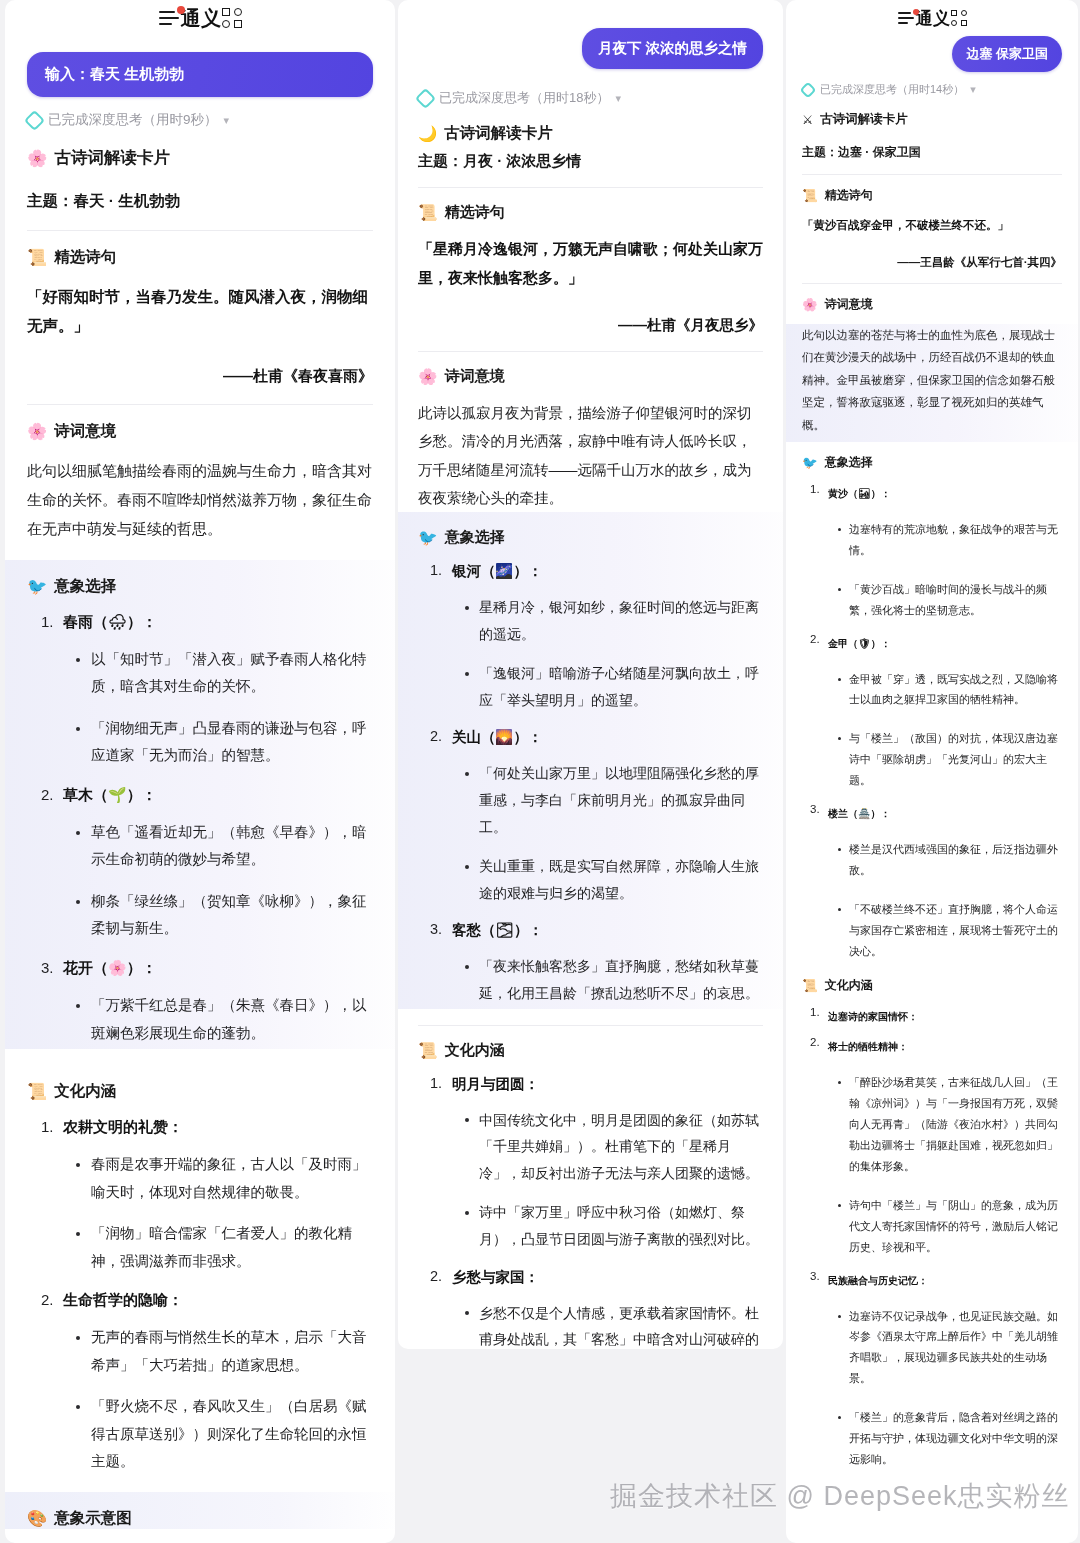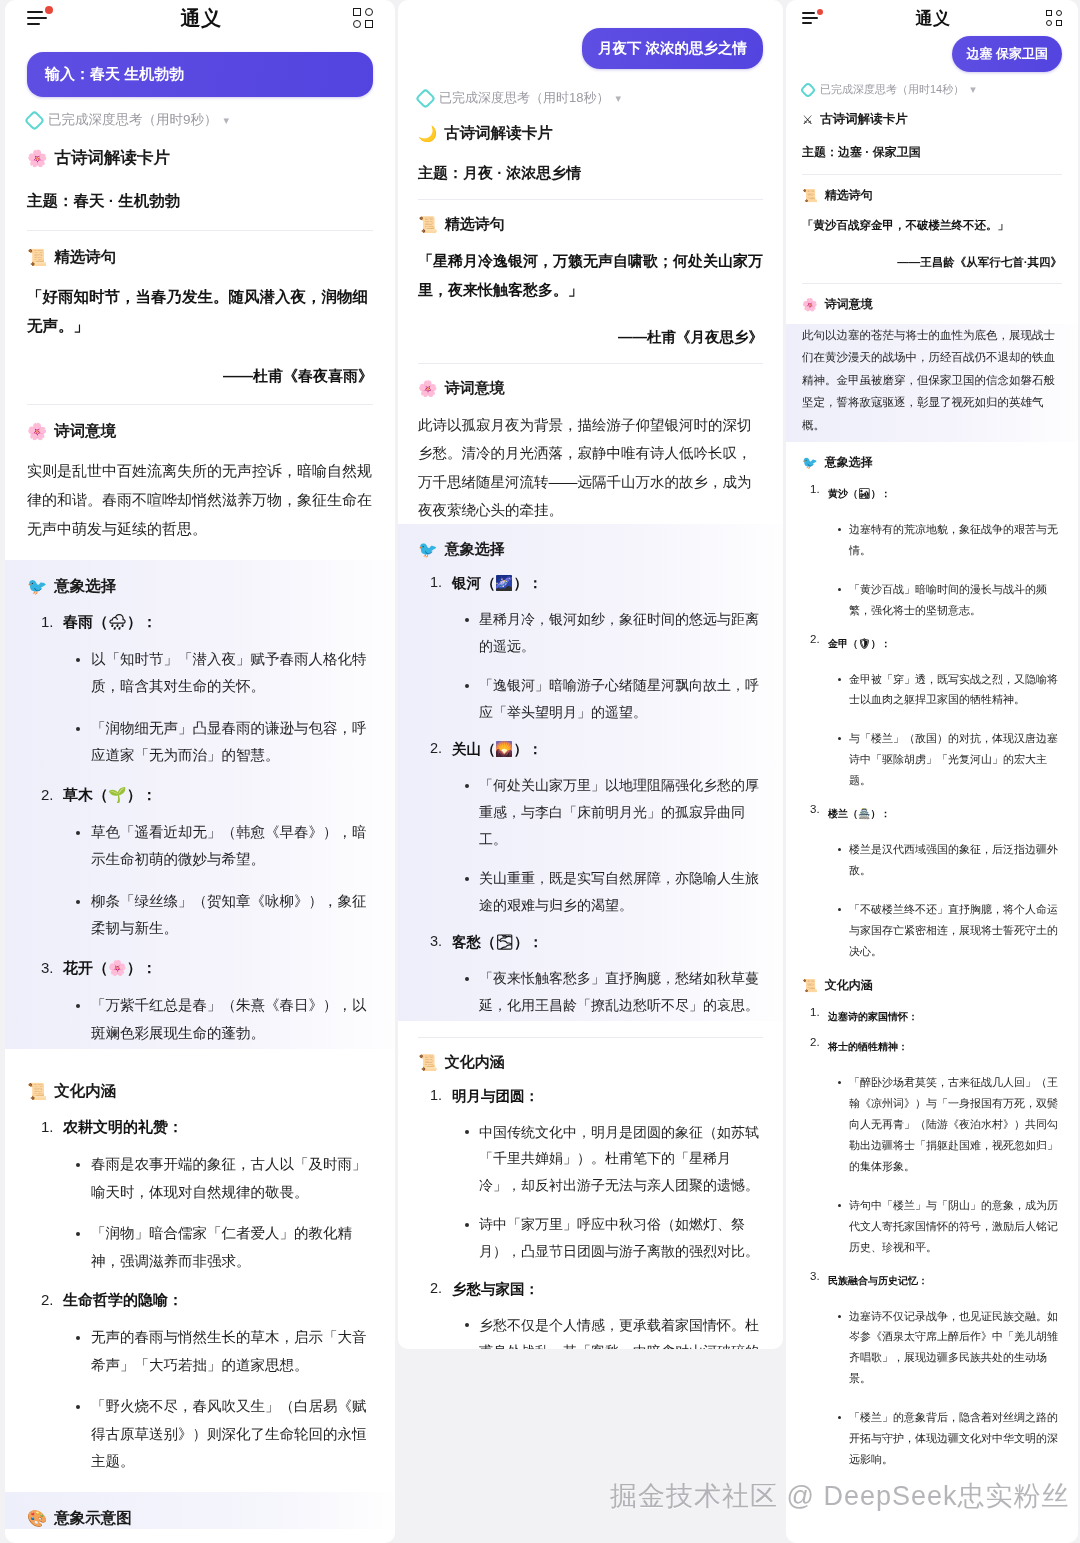--- a/index.html
+++ b/index.html
@@ -21,21 +21,21 @@
   .p1 { width: 390px; height: 1543px; margin-left: 5px; }
   .p2 { width: 385px; height: 1349px; margin-left: 3px; }
   .p3 { width: 292px; height: 1543px; margin-left: 3px; }
 
   .pad1 { padding: 16px 22px; }
   .pad2 { padding: 0 20px; }
   .pad3 { padding: 0 16px; }
 
   
   .appbar {
-    display: flex; align-items: center; justify-content: space-between;
+    display: flex; align-items: center; justify-content: center;
     height: 36px;
   }
   .appbar.h1 { padding: 0 22px; }
   .appbar.h3 { padding: 0 16px; }
   .title { font-weight: 700; color: #111; letter-spacing: .5px; }
   .p1 .title { font-size: 20px; }
   .p3 .title { font-size: 17px; }
   .menu-icon { position: relative; width: 22px; height: 16px; }
   .menu-icon i {
     position: absolute; left: 0; height: 2.4px; background: #1a1a1a; border-radius: 2px;
@@ -86,21 +86,21 @@
   .chev { color: #b3b3b9; font-size: 11px; }
 
   
   .h-card { display: flex; align-items: center; gap: 7px; font-weight: 700; color: #1a1a1a; }
   .p1 .h-card { font-size: 16.5px; margin-top: 18px; }
   .p2 .h-card { font-size: 15.5px; margin-top: 16px; }
   .p3 .h-card { font-size: 12.5px; margin-top: 14px; }
 
   .subject { font-weight: 700; color: #1a1a1a; }
   .p1 .subject { font-size: 15.5px; margin-top: 22px; }
-  .p2 .subject { font-size: 15px; margin-top: 20px; }
+  .p2 .subject { font-size: 15px; margin-top: 8px; }
   .p3 .subject { font-size: 12px; margin-top: 16px; }
 
   .rule { border-top: 1px solid #ececf0; }
   .p1 .rule { margin: 18px 0 0; }
   .p2 .rule { margin: 16px 0 0; }
   .p3 .rule { margin: 13px 0 0; }
 
   .sec-h { display: flex; align-items: center; gap: 7px; font-weight: 700; color: #1a1a1a; }
   .p1 .sec-h { font-size: 15.5px; margin-top: 16px; }
   .p2 .sec-h { font-size: 15px; margin-top: 15px; }
@@ -241,21 +241,21 @@
         <span>精选诗句</span>
       </div>
       <div class="quote">「好雨知时节，当春乃发生。随风潜入夜，润物细无声。」</div>
       <div class="attrib">——杜甫《春夜喜雨》</div>
       <div class="rule"></div>
 
       <div class="sec-h">
         <span class="emo">🌸</span>
         <span>诗词意境</span>
       </div>
-      <div class="para">实则是乱世中百姓流离失所的无声控诉，暗喻自然规律的和谐。春雨不喧哗却悄然滋养万物，象征生命在无声中萌发与延续的哲思。</div>
+      <div class="para">此句以细腻笔触描绘春雨的温婉与生命力，暗含其对生命的关怀。春雨不喧哗却悄然滋养万物，象征生命在无声中萌发与延续的哲思。</div>
     </div>
 
     <div class="tint" style="padding:10px 22px 2px;">
       <div class="sec-h" style="margin-top:6px;">
         <span class="emo">🐦</span>
         <span>意象选择</span>
       </div>
       <ol class="nums">
         <li>
           <span class="li-title">春雨（🌧）：</span>

